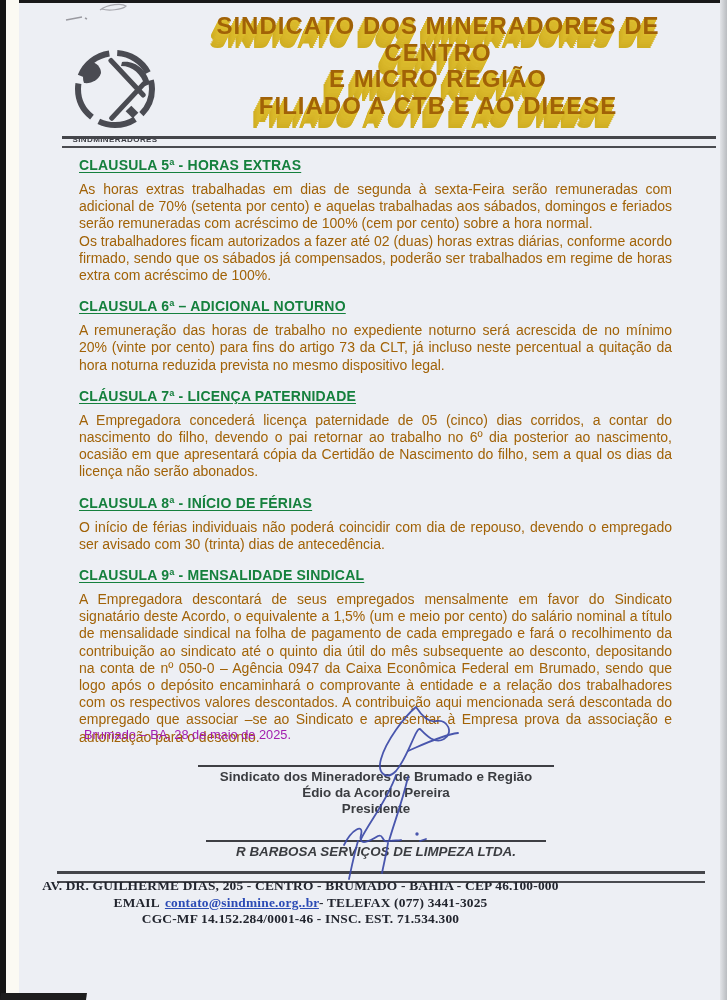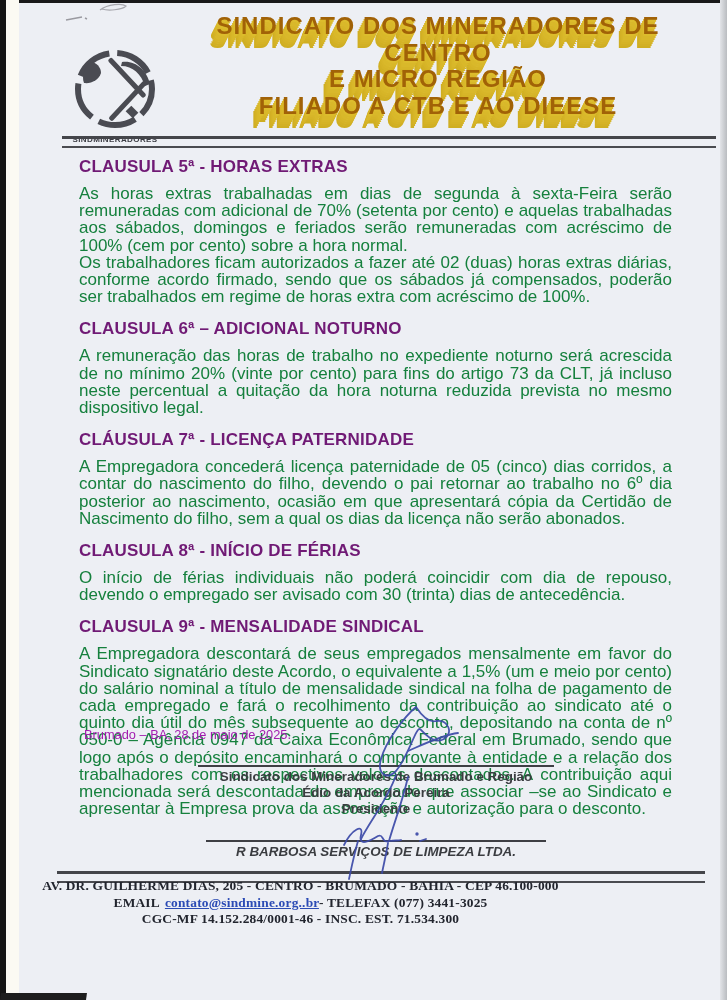--- a/index.html
+++ b/index.html
@@ -33,26 +33,26 @@
   .logo-caption{
     margin-top:1px;font-weight:bold;font-size:8px;letter-spacing:.4px;color:#3c3d44;
   }
   .dbl-rule{height:7px;border-top:3px solid #44454a;border-bottom:2px solid #4a4b50;}
   .rule-header{position:absolute;left:62px;top:136px;width:654px;}
   .rule-footer{position:absolute;left:57px;top:871px;width:648px;}
 
   
   .content{position:absolute;left:79px;top:149px;width:593px;padding-top:8px;}
   .clause-h{
-    margin:14px 0 0;font-weight:bold;font-size:17px;letter-spacing:.2px;
-    text-underline-offset:2px;color:#701a75;
+    margin:14px 0 0;font-weight:bold;font-size:14px;letter-spacing:.2px;
+    text-decoration:underline;text-underline-offset:2px;color:#15803d;
   }
   .content .clause:first-child .clause-h{margin-top:0;}
   .clause-p{
-    margin:8px 0 0;font-size:17px;line-height:17.2px;text-align:justify;color:#15803d;
+    margin:8px 0 0;font-size:14px;line-height:17.2px;text-align:justify;color:#a16207;
   }
   .clause-p + .clause-p{margin-top:0;}
 
   
   .dateline{position:absolute;left:84px;top:727px;font-size:12.8px;color:#a21caf;}
   .sig-block{position:absolute;left:176px;width:400px;text-align:center;}
   .sig-union{top:765px;}
   .sig-company{top:840px;font-style:italic;}
   .sig-rule{height:0;border-top:2px solid #3e3f44;margin:0 auto;}
   .sig-rule.w1{width:356px;}

